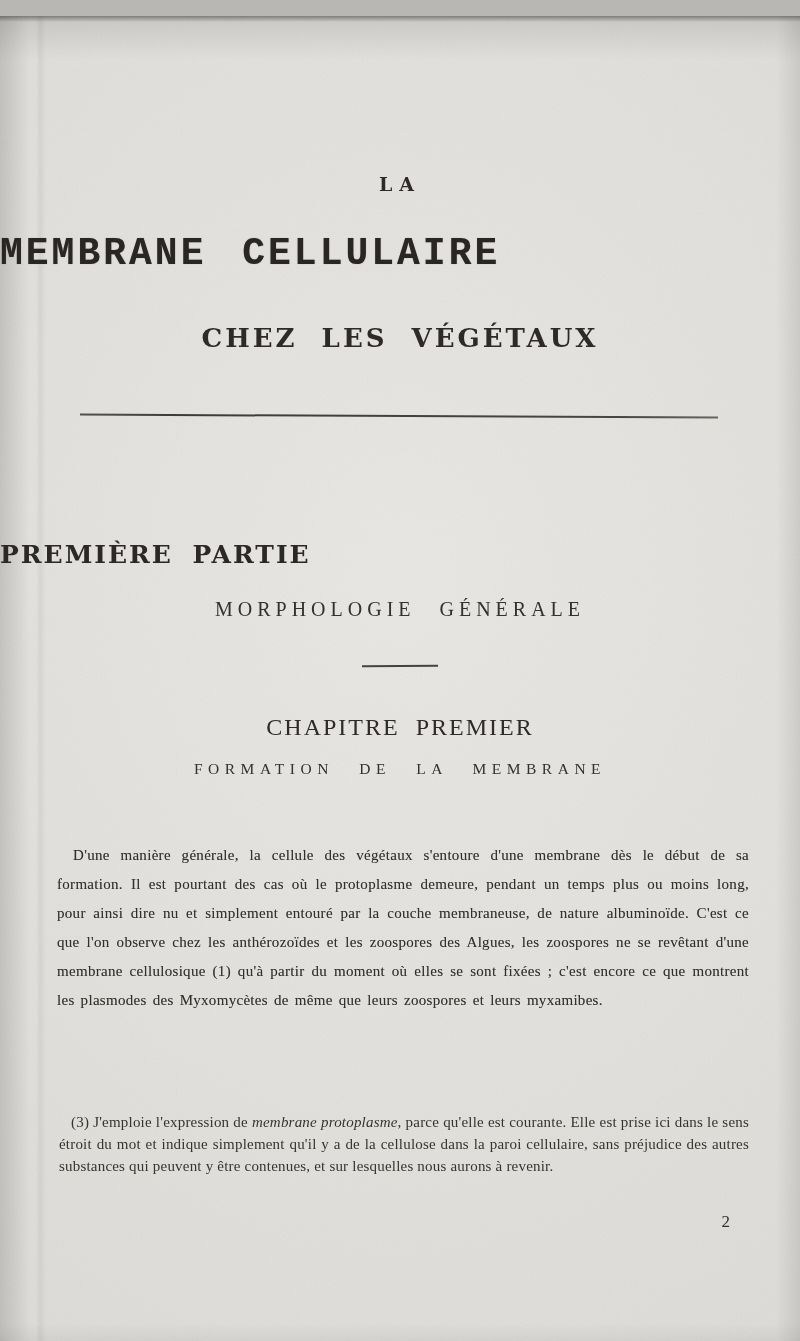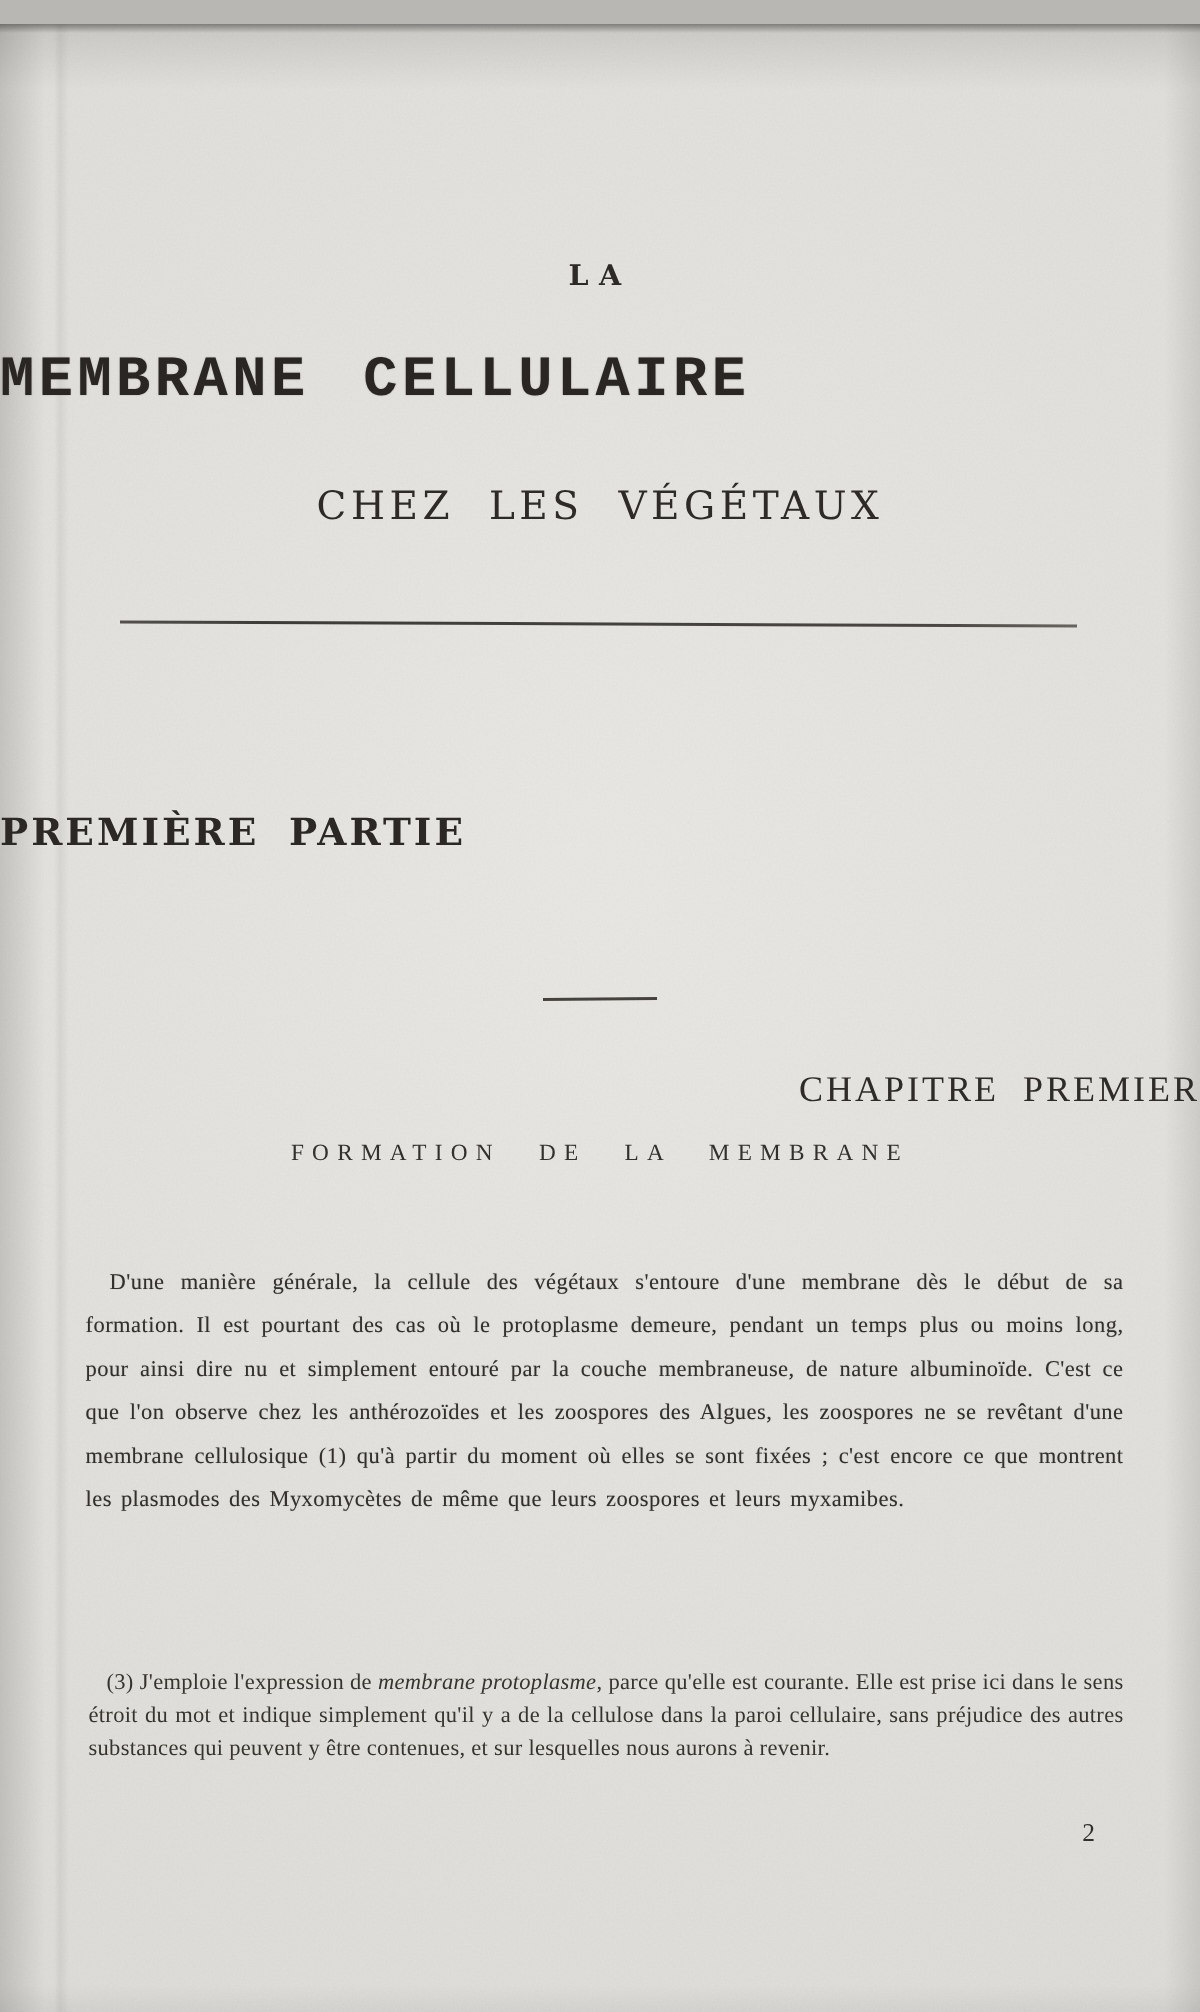--- a/index.html
+++ b/index.html
@@ -55,21 +55,21 @@
     letter-spacing: 3px;
     word-spacing: 10px;
     color: #2a2724;
     text-shadow: 0 0 1px rgba(42,39,36,0.35);
   }
 
   .subtitle {
     top: 307px;
     text-align: center;
     font-family: "DejaVu Serif", "Liberation Serif", serif;
-    font-weight: normal;
+    font-weight: bold;
     font-size: 26px;
     letter-spacing: 3px;
     word-spacing: 12px;
     color: #2e2b28;
   }
 
   .rule-main {
     position: absolute;
     top: 399px;
     left: 80px;
@@ -104,21 +104,21 @@
     top: 649px;
     left: 50%;
     width: 76px;
     height: 2px;
     background: #47443f;
     transform: translateX(-50%) rotate(-0.4deg);
   }
 
   .chapter-heading {
     top: 698px;
-    text-align: right;
+    text-align: center;
     font-size: 24px;
     letter-spacing: 2px;
     word-spacing: 8px;
     color: #2f2c29;
   }
 
   .chapter-subheading {
     top: 744px;
     text-align: center;
     font-size: 15.5px;
@@ -172,20 +172,21 @@
   <div class="abs pretitle">LA</div>
 
   <div class="abs title">MEMBRANE CELLULAIRE</div>
 
   <div class="abs subtitle">CHEZ LES VÉGÉTAUX</div>
 
   <div class="rule-main"></div>
 
   <div class="abs part-heading">PREMIÈRE PARTIE</div>
 
+  <div class="abs part-subheading">MORPHOLOGIE GÉNÉRALE</div>
 
   <div class="rule-small"></div>
 
   <div class="abs chapter-heading">CHAPITRE PREMIER</div>
 
   <div class="abs chapter-subheading">FORMATION DE LA MEMBRANE</div>
 
   <p class="body-text">D'une manière générale, la cellule des végétaux s'entoure d'une membrane dès le début de sa formation. Il est pourtant des cas où le protoplasme demeure, pendant un temps plus ou moins long, pour ainsi dire nu et simplement entouré par la couche membraneuse, de nature albuminoïde. C'est ce que l'on observe chez les anthérozoïdes et les zoospores des Algues, les zoospores ne se revêtant d'une membrane cellulosique (1) qu'à partir du moment où elles se sont fixées ; c'est encore ce que montrent les plasmodes des Myxomycètes de même que leurs zoospores et leurs myxamibes.</p>
 
   <p class="footnote"><span>(3) J'emploie l'expression de </span><i>membrane protoplasme</i><span>, parce qu'elle est courante. Elle est prise ici dans le sens étroit du mot et indique simplement qu'il y a de la cellulose dans la paroi cellulaire, sans préjudice des autres substances qui peuvent y être contenues, et sur lesquelles nous aurons à revenir.</span></p>

